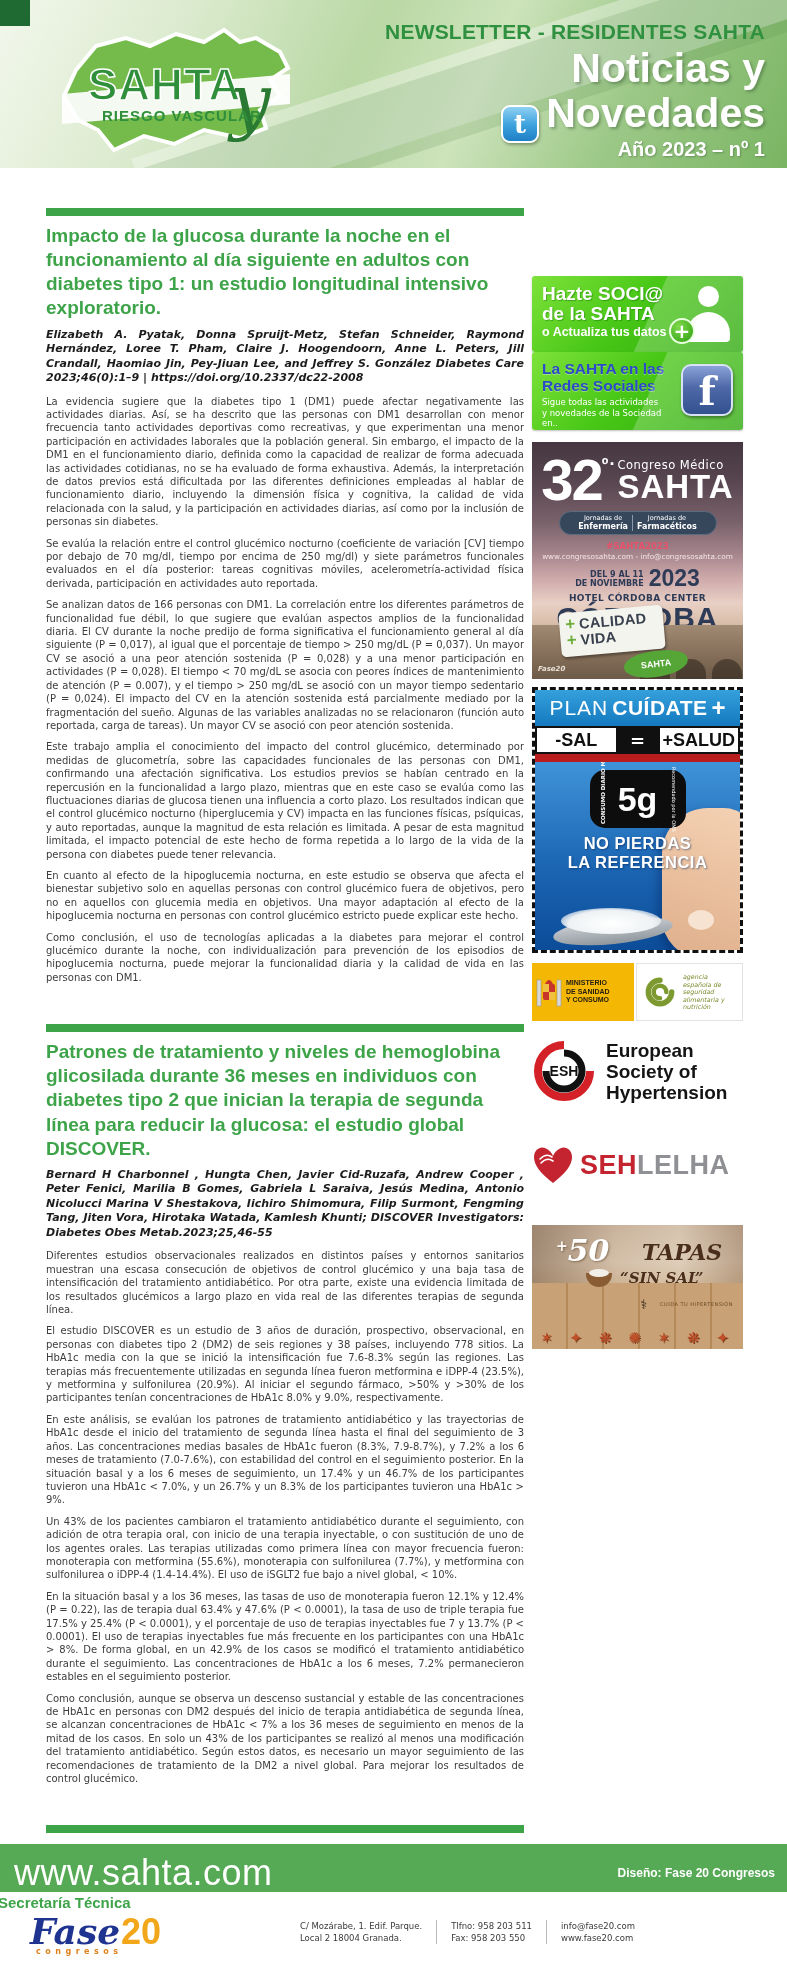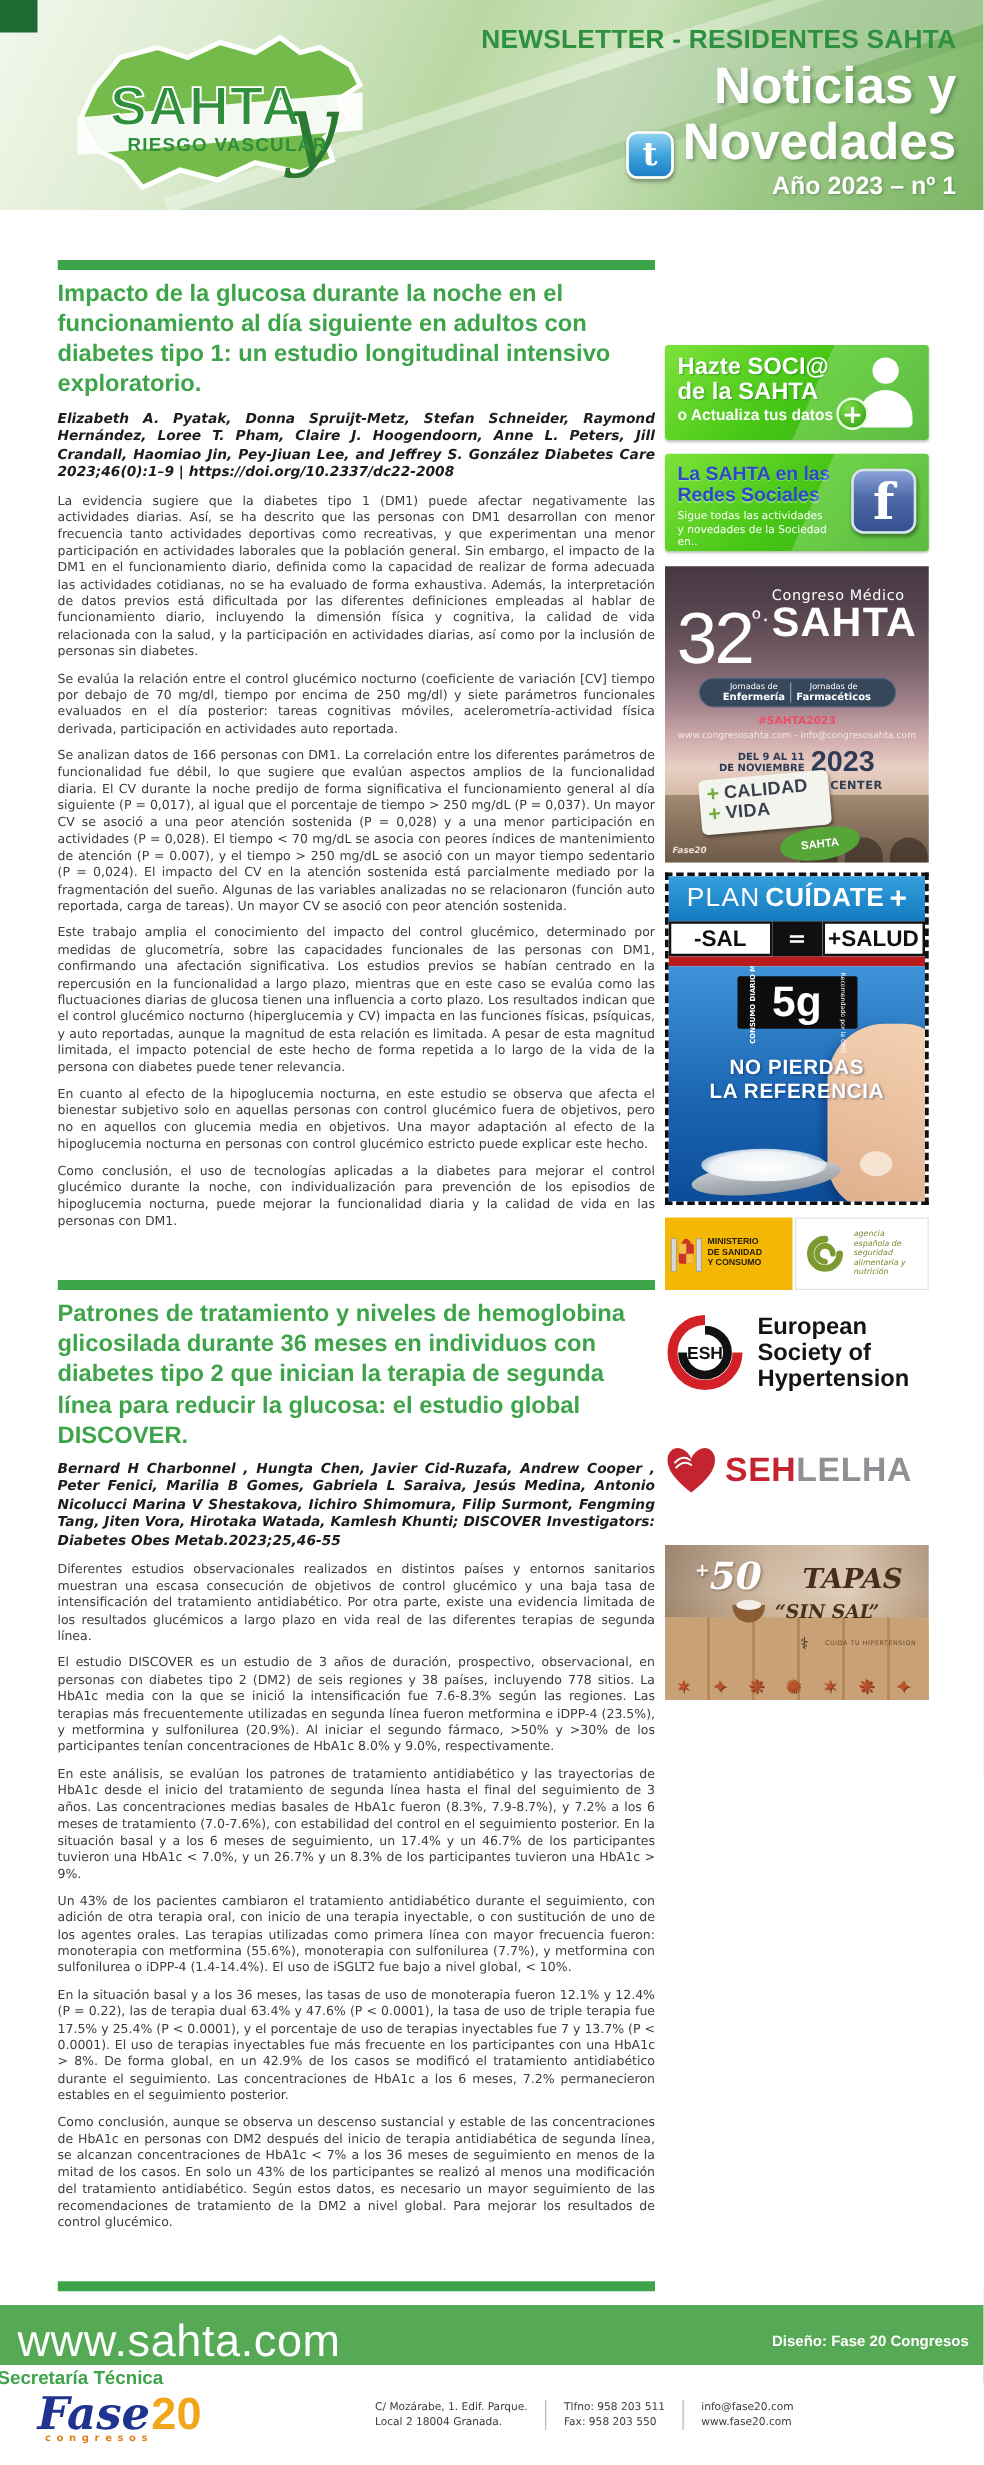--- a/index.html
+++ b/index.html
@@ -54,35 +54,35 @@
   .join-box{margin-top:108px;height:76px;padding:8px 10px;}
   .join-l1{color:#fff;font-weight:bold;font-size:19px;line-height:20px;font-family:"Liberation Sans",sans-serif;text-shadow:1px 1px 1px rgba(0,90,0,.4);}
   .join-l2{color:#fff;font-weight:bold;font-size:19px;line-height:20px;font-family:"Liberation Sans",sans-serif;text-shadow:1px 1px 1px rgba(0,90,0,.4);}
   .join-l3{color:#fff;font-weight:bold;font-size:12.5px;line-height:16px;font-family:"Liberation Sans",sans-serif;}
   .member{position:absolute;top:10px;right:12px;width:46px;height:56px;z-index:2;}
   .member .head{position:absolute;top:0;left:13px;width:21px;height:21px;border-radius:50%;background:#ffffff;}
   .member .bodyy{position:absolute;bottom:0;left:2px;width:43px;height:30px;border-radius:22px 22px 4px 4px;background:#ffffff;}
   .member .plus{position:absolute;bottom:-2px;left:-16px;width:26px;height:26px;border-radius:50%;
     background:radial-gradient(circle at 35% 30%,#7ed94a,#2f9e12);border:2px solid #e8ffe0;
     color:#fff;font-weight:bold;font-size:20px;line-height:22px;text-align:center;}
-  .social-box{margin-top:11px;height:78px;padding:8px 10px;}
+  .social-box{margin-top:0;height:78px;padding:8px 10px;}
   .social-l1,.social-l2{color:#2b49c8;font-weight:bold;font-size:15.5px;line-height:17px;
     font-family:"Liberation Sans",sans-serif;text-shadow:0 1px 0 rgba(255,255,255,.35);}
   .social-sub{color:#ffffff;font-size:8.5px;line-height:10.5px;margin-top:3px;width:120px;}
   .fb{position:absolute;top:12px;right:10px;width:52px;height:52px;border-radius:10px;z-index:2;
     background:linear-gradient(180deg,#8aa2d8 0%,#4e69a8 45%,#33508f 100%);
     border:2px solid #d8e2f4;box-shadow:1px 2px 3px rgba(0,0,0,.35);
     color:#fff;font-weight:bold;font-size:40px;line-height:50px;text-align:center;
     font-family:"DejaVu Serif",serif;}
 
   
   .poster{position:relative;margin-top:12px;height:237px;overflow:hidden;color:#fff;
     background:linear-gradient(180deg,#453741 0%,#57454f 16%,#7a626b 34%,#a8878f 48%,#cfabab 58%,#e9d0c5 68%,#d9bfab 76%,#bb9e84 86%,#8d7864 100%);}
   .p-toprow{display:flex;justify-content:center;align-items:flex-start;margin-top:12px;}
-  .p-32{font-size:58px;line-height:52px;font-weight:normal;font-family:"Liberation Sans",sans-serif;letter-spacing:-2px;margin-top:20px;}
+  .p-32{font-size:58px;line-height:52px;font-weight:bold;font-family:"Liberation Sans",sans-serif;letter-spacing:-2px;}
   .p-32 sup{font-size:18px;vertical-align:top;line-height:20px;}
   .p-right{margin-left:4px;}
   .p-kicker{font-size:11.5px;letter-spacing:.5px;margin-top:4px;}
   .p-sahta{font-size:33px;line-height:30px;font-weight:bold;font-family:"Liberation Sans",sans-serif;letter-spacing:1px;}
   .p-pill{margin:5px auto 0;width:158px;background:#36475c;border:1px solid #5a6c80;border-radius:14px;
     display:flex;justify-content:center;align-items:center;padding:3px 6px;gap:4px;}
   .p-pill .cell{text-align:center;font-size:6.5px;line-height:7.5px;}
   .p-pill .cell b{font-size:8px;}
   .p-pill .div{width:1px;height:16px;background:#8a98aa;}
   .p-hash{margin-top:6px;text-align:center;font-size:8.5px;font-weight:bold;color:#e8506a;}
@@ -115,22 +115,22 @@
   .plan-head .t1{font-size:21px;letter-spacing:1px;}
   .plan-head .t2{font-size:21px;font-weight:bold;letter-spacing:.5px;}
   .plan-head .t3{font-size:24px;font-weight:bold;}
   .salt-row{display:flex;align-items:stretch;height:36px;border-bottom:8px solid #b91c1c;}
   .salt-row .w{flex:1;display:flex;align-items:center;justify-content:center;background:#fff;
     font-weight:bold;font-size:18px;color:#101010;font-family:"Liberation Sans",sans-serif;border:2px solid #101010;}
   .salt-row .b{width:40px;display:flex;align-items:center;justify-content:center;background:#101010;
     color:#fff;font-weight:bold;font-size:18px;}
   .salt-photo{position:relative;height:188px;overflow:hidden;
     background:linear-gradient(180deg,#3f93d8 0%,#1c66b4 55%,#0c4c98 100%);}
-  .badge5{position:absolute;top:8px;left:50%;transform:translateX(-50%);width:96px;height:42px;
-    background:#0d0d0d;border-radius:2px;display:flex;align-items:center;justify-content:center;z-index:3;}
+  .badge5{position:absolute;top:8px;left:50%;transform:translateX(-50%);width:96px;height:58px;
+    background:#0d0d0d;border-radius:15px;display:flex;align-items:center;justify-content:center;z-index:3;}
   .badge5 .side{position:absolute;color:#fff;font-size:5.5px;font-weight:bold;white-space:nowrap;}
   .badge5 .sl{left:-14px;top:24px;transform:rotate(-90deg);width:54px;text-align:center;}
   .badge5 .sr{right:-20px;top:26px;transform:rotate(90deg);width:64px;font-weight:normal;font-size:5px;}
   .badge5 .v{color:#fff;font-size:34px;font-weight:bold;font-family:"Liberation Sans",sans-serif;}
   .np{position:relative;z-index:2;margin-top:72px;text-align:center;color:#fff;font-weight:bold;
     font-size:16.5px;line-height:19px;font-family:"Liberation Sans",sans-serif;letter-spacing:.5px;
     text-shadow:1px 1px 2px rgba(0,30,80,.5);}
   .hand{position:absolute;right:-14px;top:46px;width:92px;height:150px;border-radius:46px 30px 20px 40px;
     background:linear-gradient(200deg,#f4d2b4,#dfae8a);box-shadow:-4px 4px 8px rgba(0,30,80,.35);}
   .nail{position:absolute;right:40px;bottom:28px;width:26px;height:20px;border-radius:50%;background:#f7e3d2;}

